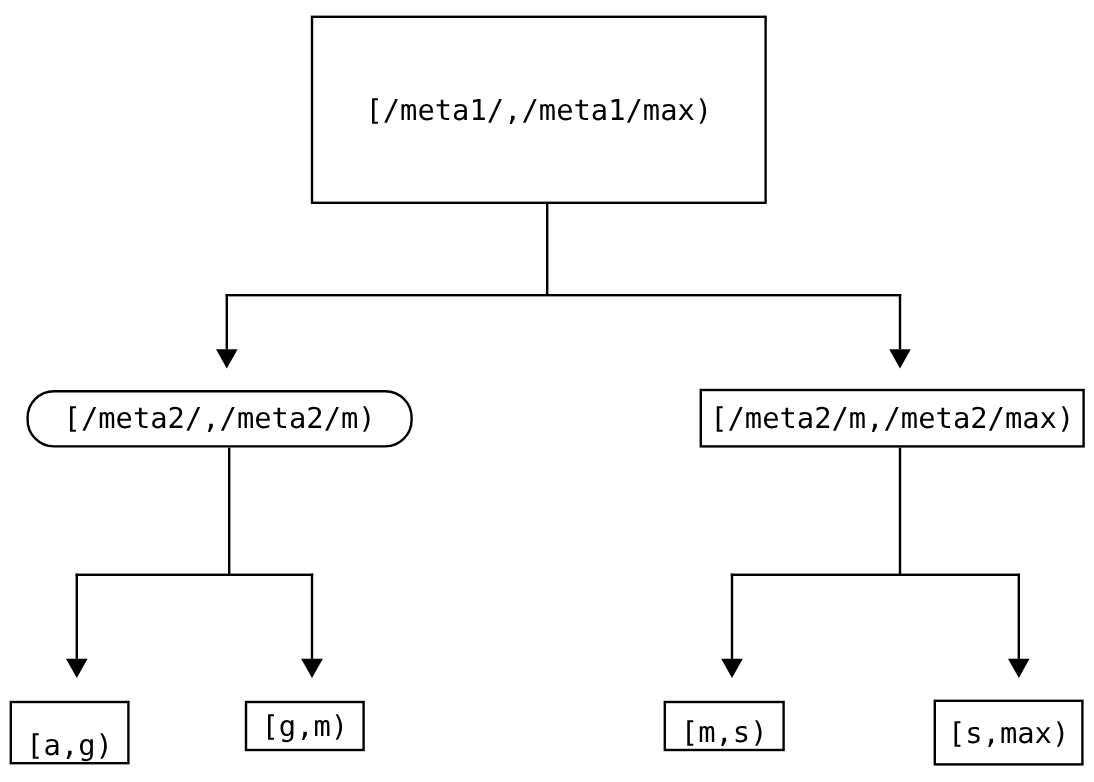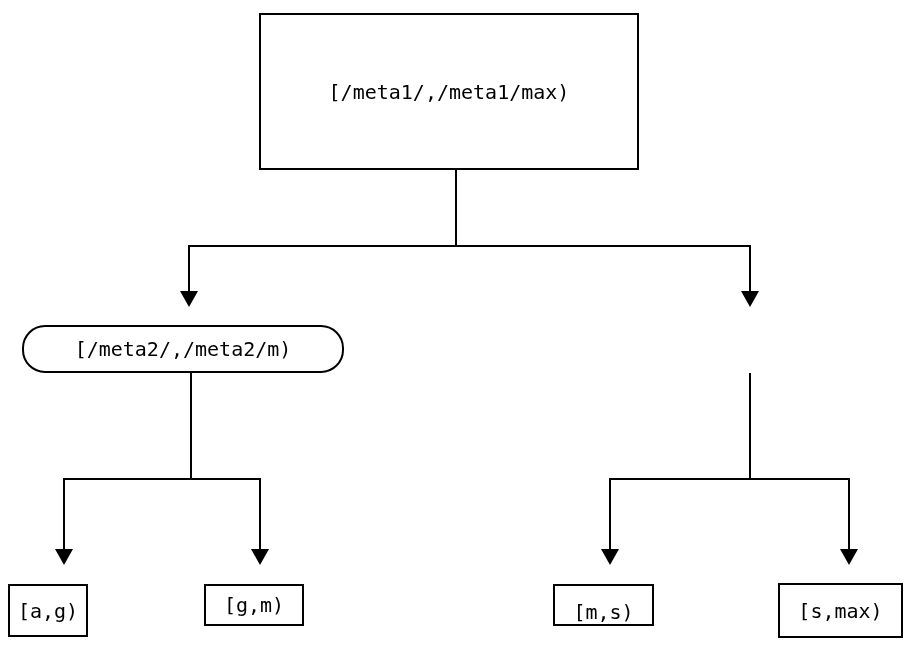--- a/index.html
+++ b/index.html
@@ -16,21 +16,21 @@
     overflow: hidden;
   }
   .node {
     position: absolute;
     box-sizing: border-box;
     border: 2px solid #000000;
     background: #ffffff;
     display: flex;
     align-items: center;
     justify-content: center;
-    font-size: 20px;
+    font-size: 24px;
     color: #000000;
     white-space: nowrap;
   }
   .vline, .hline {
     position: absolute;
     background: #000000;
   }
   .vline { width: 2px; }
   .hline { height: 2px; }
   .arrow {
@@ -39,21 +39,21 @@
     height: 0;
     border-left: 9px solid transparent;
     border-right: 9px solid transparent;
     border-top: 16px solid #000000;
   }
 
   
   .n-root { left: 259px; top: 13px;  width: 380px; height: 157px; }
   .n-l    { left: 22px;  top: 325px; width: 322px; height: 48px; border-radius: 23px; }
   .n-r    { left: 583px; top: 324px; width: 321px; height: 49px; }
-  .n-ll   { left: 8px;   top: 584px; width: 80px; height: 53px; }
+  .n-ll   { left: 8px;   top: 584px; width: 100px; height: 53px; align-items: flex-end; }
   .n-lr   { left: 204px; top: 584px; width: 100px; height: 42px; }
   .n-rl   { left: 553px; top: 584px; width: 101px; height: 42px; align-items: flex-end; }
   .n-rr   { left: 778px; top: 583px; width: 125px; height: 55px; }
 
   
   .e1-stub  { left: 455px; top: 170px; height: 76px; }
   .e1-h     { left: 188px; top: 245px; width: 563px; }
   .e1-dl    { left: 188px; top: 245px; height: 46px; }
   .e1-dr    { left: 749px; top: 245px; height: 46px; }
   .e1-al    { left: 180px; top: 291px; }
@@ -79,20 +79,23 @@
 <body>
 
 <div class="diagram">
 
   <div class="node n-root">
     <span>[/meta1/,/meta1/max)</span>
   </div>
   <div class="node n-l">
     <span>[/meta2/,/meta2/m)</span>
   </div>
+  <div class="node n-r">
+    <span>[/meta2/m,/meta2/max)</span>
+  </div>
   <div class="node n-ll">
     <span>[a,g)</span>
   </div>
   <div class="node n-lr">
     <span>[g,m)</span>
   </div>
   <div class="node n-rl">
     <span>[m,s)</span>
   </div>
   <div class="node n-rr">

